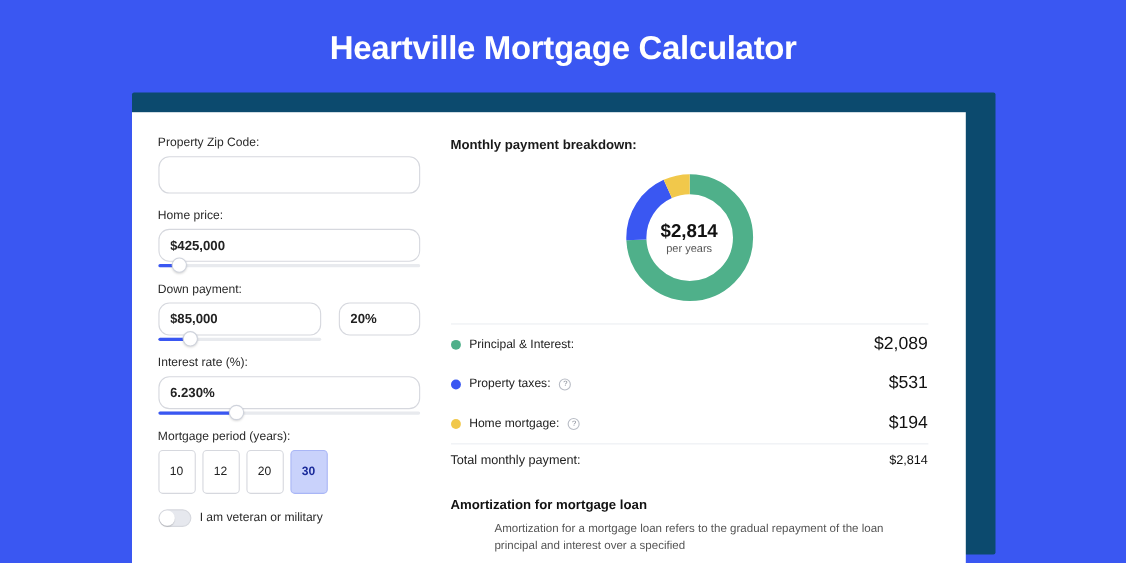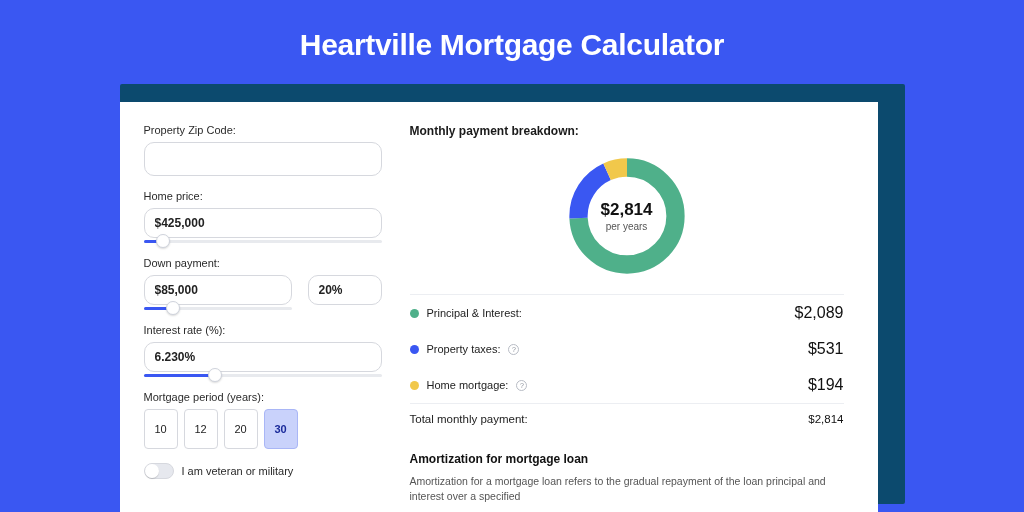--- a/index.html
+++ b/index.html
@@ -133,21 +133,21 @@
   .info-icon {
     width: 11px; height: 11px; border: 1px solid #b8bcc5; border-radius: 50%;
     display: inline-flex; align-items: center; justify-content: center;
     font-size: 7px; color: #8a8f9a; cursor: default;
   }
   .line-val { font-size: 16px; color: #111; }
   .total-row { border-top: 1px solid #eceef2; font-weight: 700; }
   .total-row .line-left, .total-row .line-val { font-weight: 400; font-size: 11.5px; align-items: flex-end; }
 
   .amort-title { font-size: 12px; font-weight: 700; margin-top: 18px; margin-bottom: 8px; color: #111; }
-  .amort-text { font-size: 10.5px; color: #555; line-height: 1.4; }
+  .amort-text { font-size: 10.5px; color: #555; line-height: 1.4; margin-left: 40px; }
 </style>
 </head>
 <body>
 
 <div class="page-title">Heartville Mortgage Calculator</div>
 
 <div class="shadow-bar">
   <div class="card">
 
     <div class="left-col">

